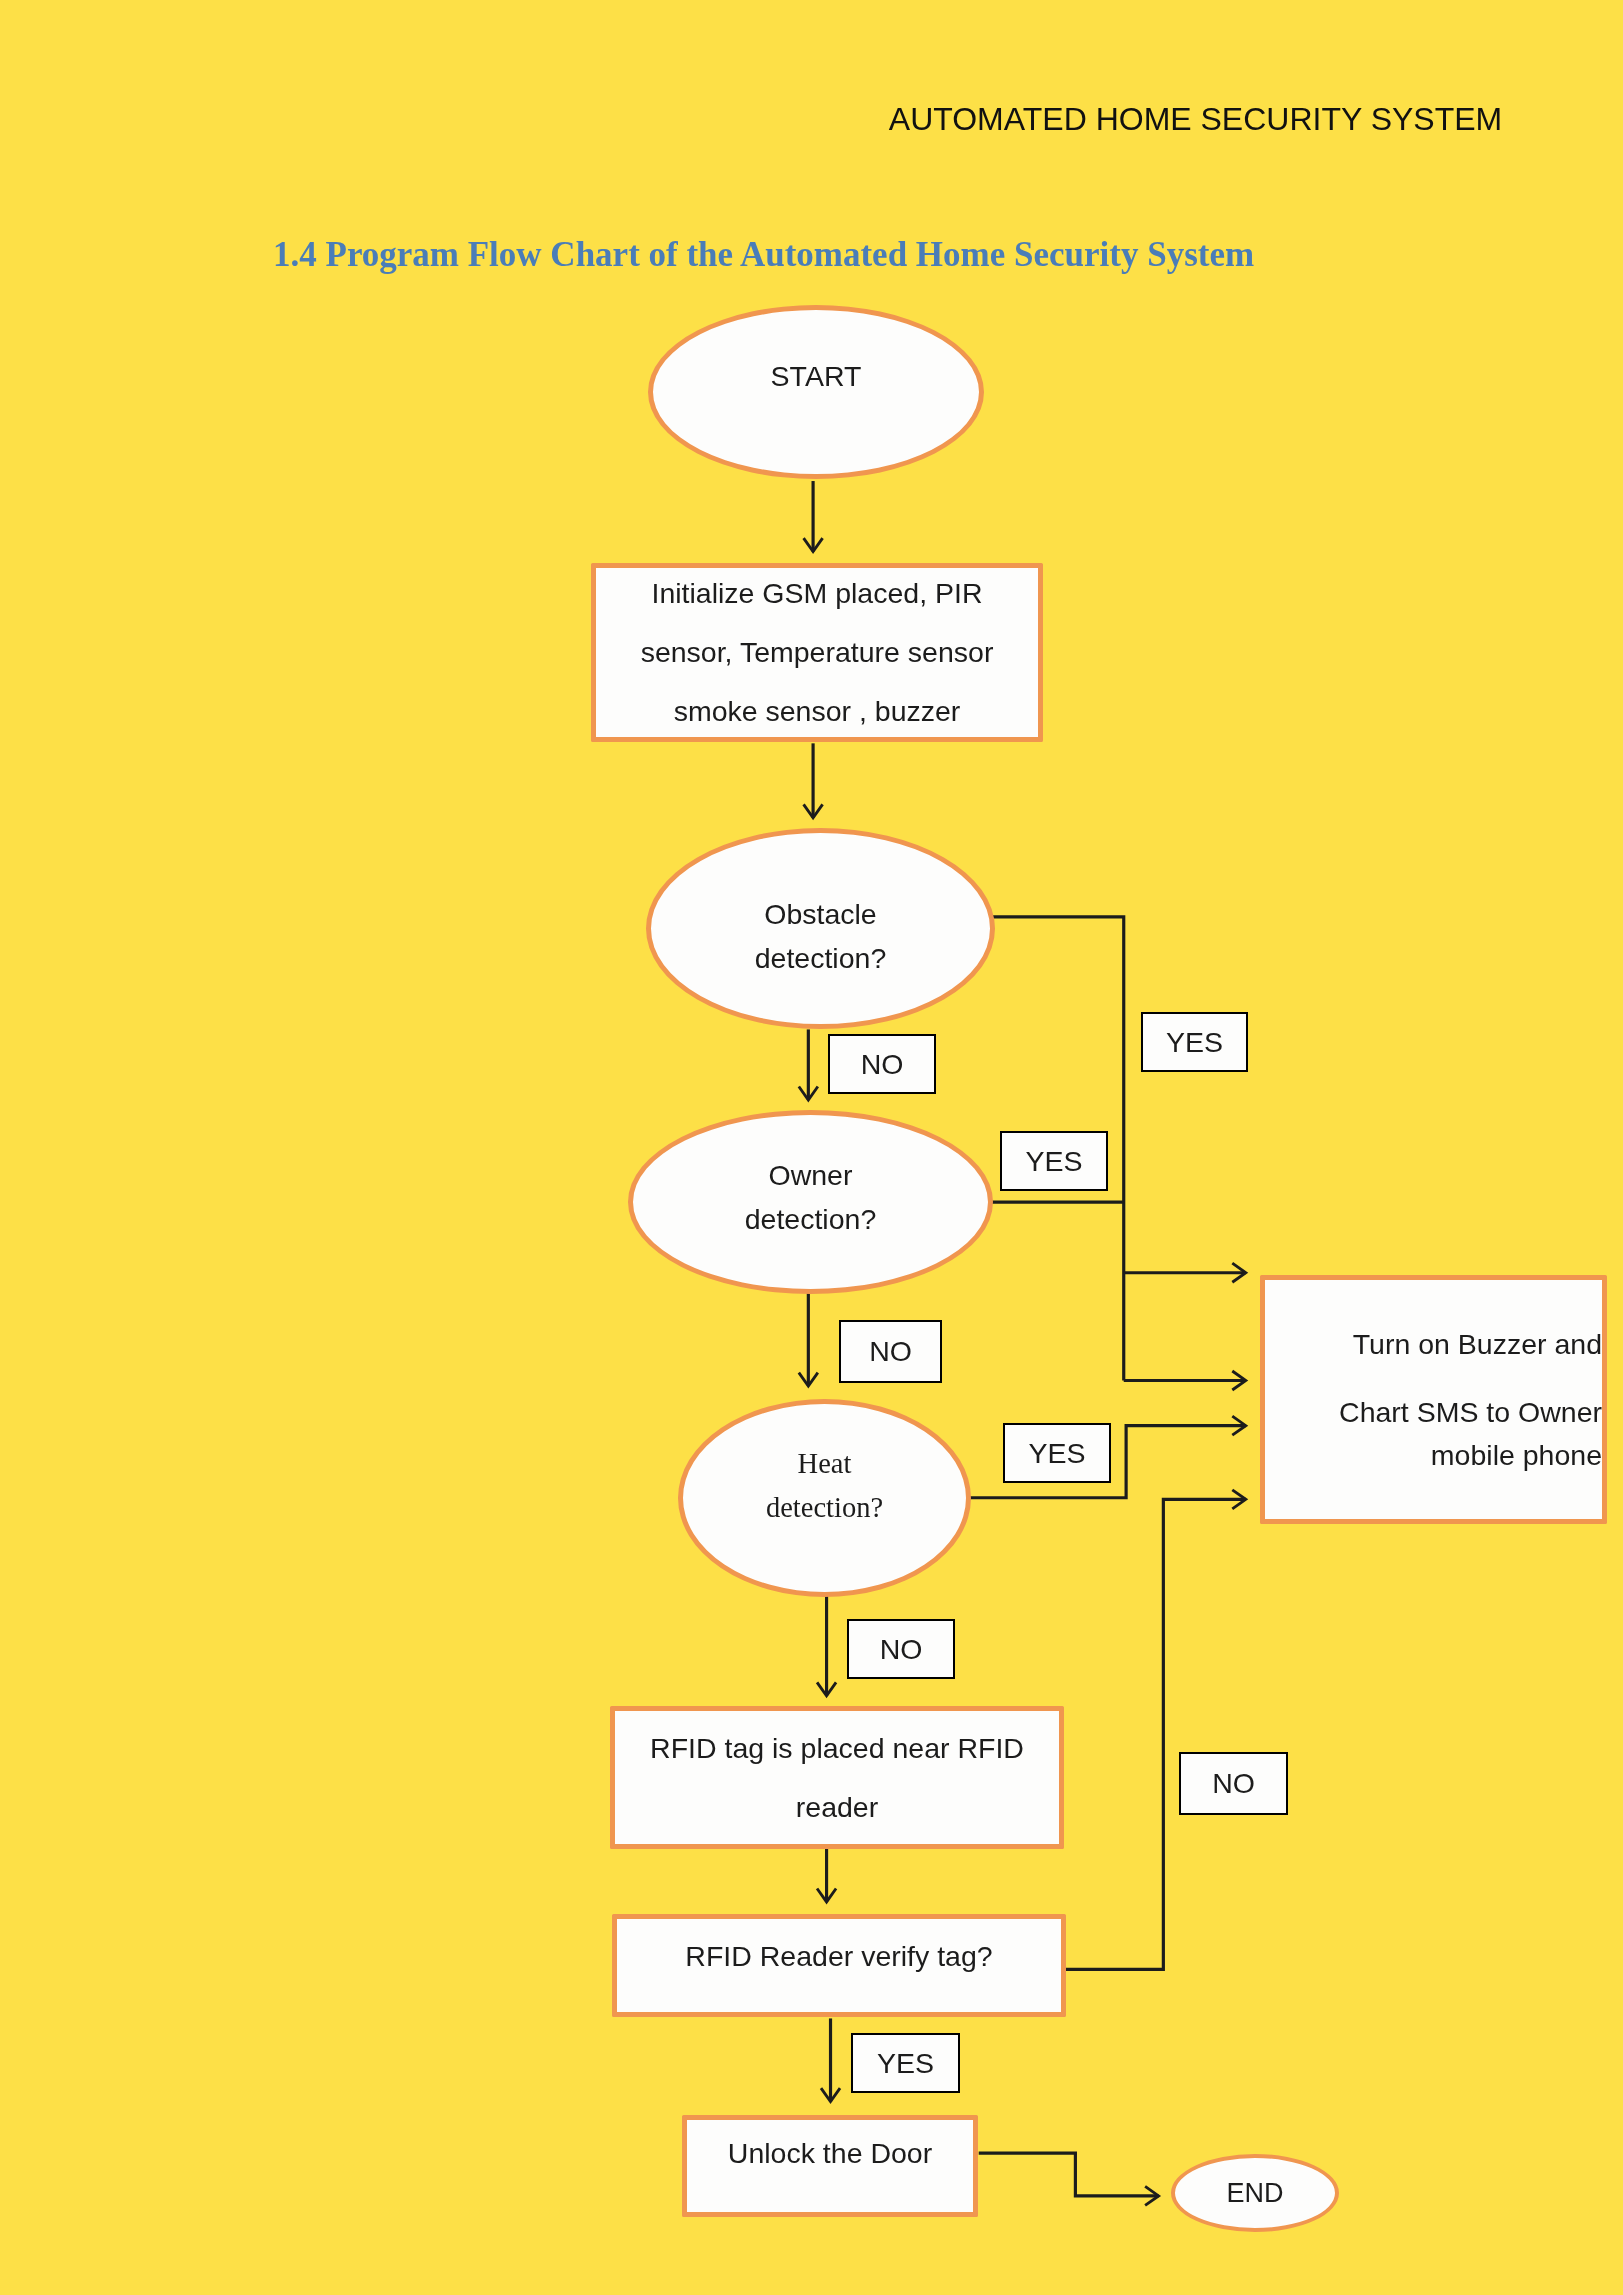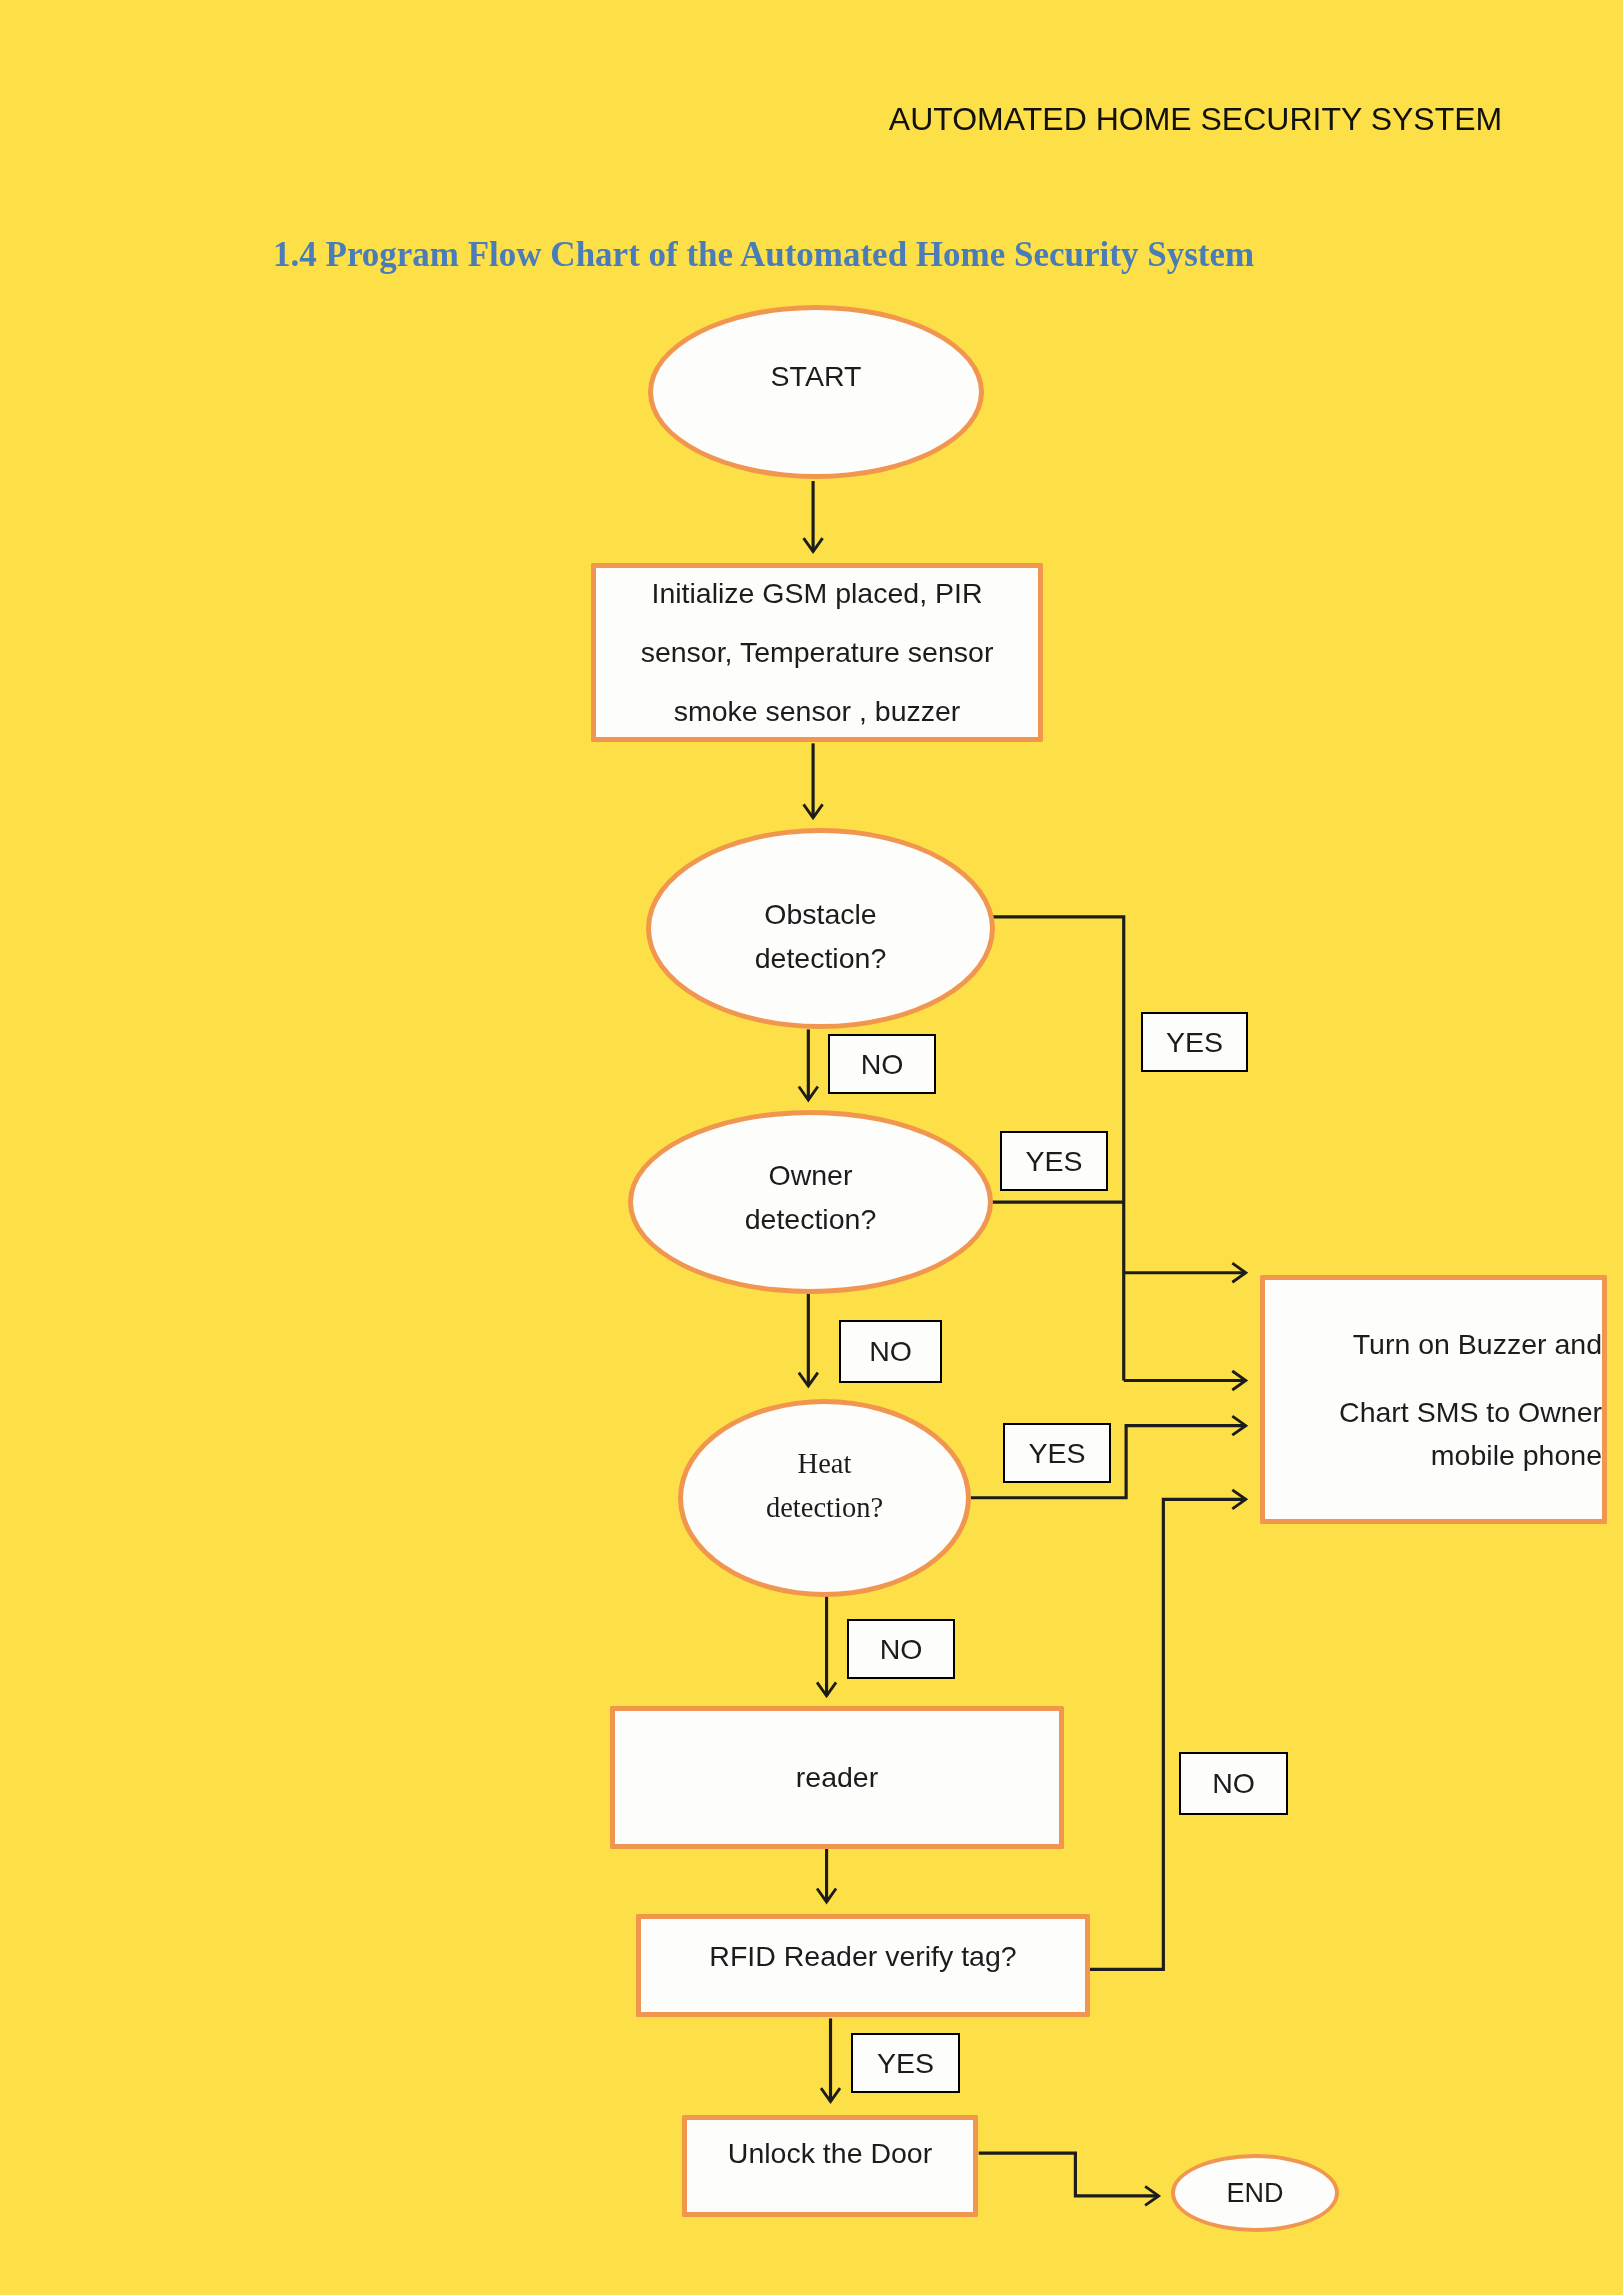--- a/index.html
+++ b/index.html
@@ -110,24 +110,25 @@
     <span class="ln">detection?</span>
   </div>
 
   <div class="node rect n-buzzer" style="left:1260px;top:1275px;width:347px;height:249px;align-items:flex-end;">
     <span class="ln gap">Turn on Buzzer and</span>
     <span class="ln">Chart SMS to Owner</span>
     <span class="ln">mobile phone</span>
   </div>
 
   <div class="node rect n-tag" style="left:610px;top:1706px;width:454px;height:143px;">
+    <span class="ln">RFID tag is placed near RFID</span>
     <span class="ln">reader</span>
   </div>
 
-  <div class="node rect n-verify" style="left:636px;top:1914px;width:454px;height:103px;">
+  <div class="node rect n-verify" style="left:612px;top:1914px;width:454px;height:103px;">
     <span class="ln">RFID Reader verify tag?</span>
   </div>
 
   <div class="node rect n-unlock" style="left:682px;top:2115px;width:296px;height:102px;">
     <span class="ln">Unlock the Door</span>
   </div>
 
   <div class="node ellipse n-end" style="left:1171px;top:2154px;width:168px;height:78px;border-width:4.8px;font-size:27px;">
     <span class="ln">END</span>
   </div>

